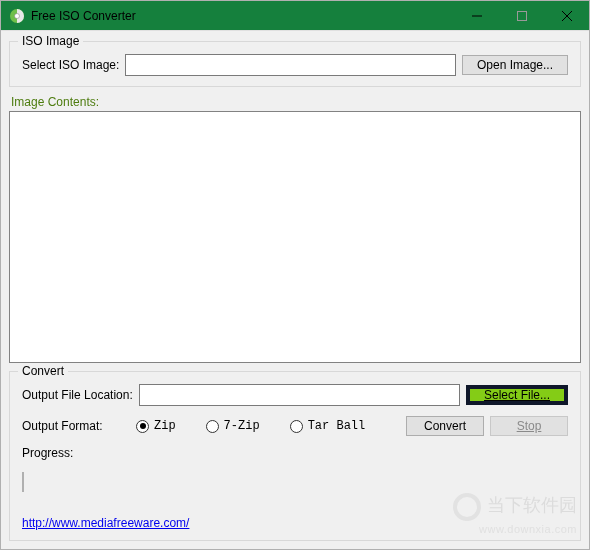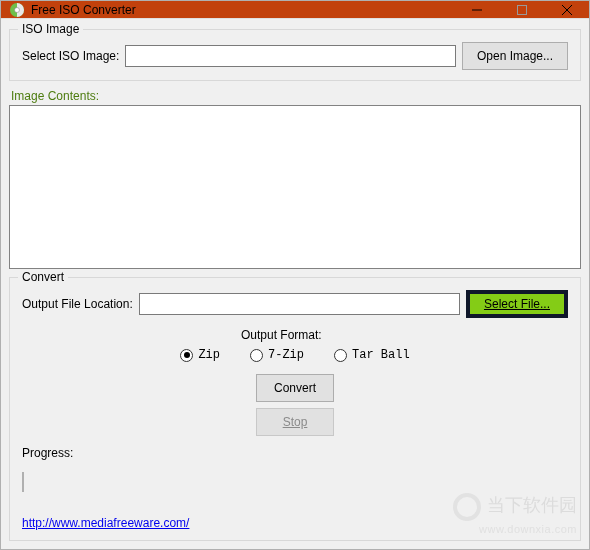--- a/index.html
+++ b/index.html
@@ -14,24 +14,24 @@
   }
   .window {
     width: 590px;
     height: 550px;
     background: #fff;
     border: 1px solid #b0b0b0;
     display: flex;
     flex-direction: column;
   }
   .titlebar {
-    height: 18px;
+    height: 30px;
     display: flex;
     align-items: center;
-    background: #c2410c;
+    background: #15803d;
     border-bottom: 1px solid #e0e0e0;
     padding-left: 8px;
   }
   .titlebar .icon {
     width: 16px; height: 16px;
     margin-right: 6px;
     display: inline-flex; align-items: center; justify-content: center;
   }
   .titlebar .title {
     flex: 1;
@@ -66,32 +66,32 @@
     background: #f0f0f0;
     padding: 0 4px;
     color: #000;
     font-size: 12px;
   }
   .row {
     display: flex;
     align-items: center;
     gap: 6px;
   }
-  .row + .row { margin-top: 10px; flex-direction: column; }
+  .row + .row { margin-top: 10px; }
   .lbl { color: #000; font-size: 12px; }
   .textfield {
     flex: 1;
     height: 22px;
     border: 1px solid #7a7a7a;
     background: #fff;
     padding: 0 4px;
     font-size: 12px;
   }
   .btn {
-    height: 28px;
+    height: 20px;
     border: 1px solid #adadad;
     background: #e1e1e1;
     font-size: 12px;
     padding: 0 14px;
     color: #000;
     display: flex; align-items: center; justify-content: center;
     min-width: 88px;
   }
   .btn.primary {
     border: 4px solid #0f172a;

